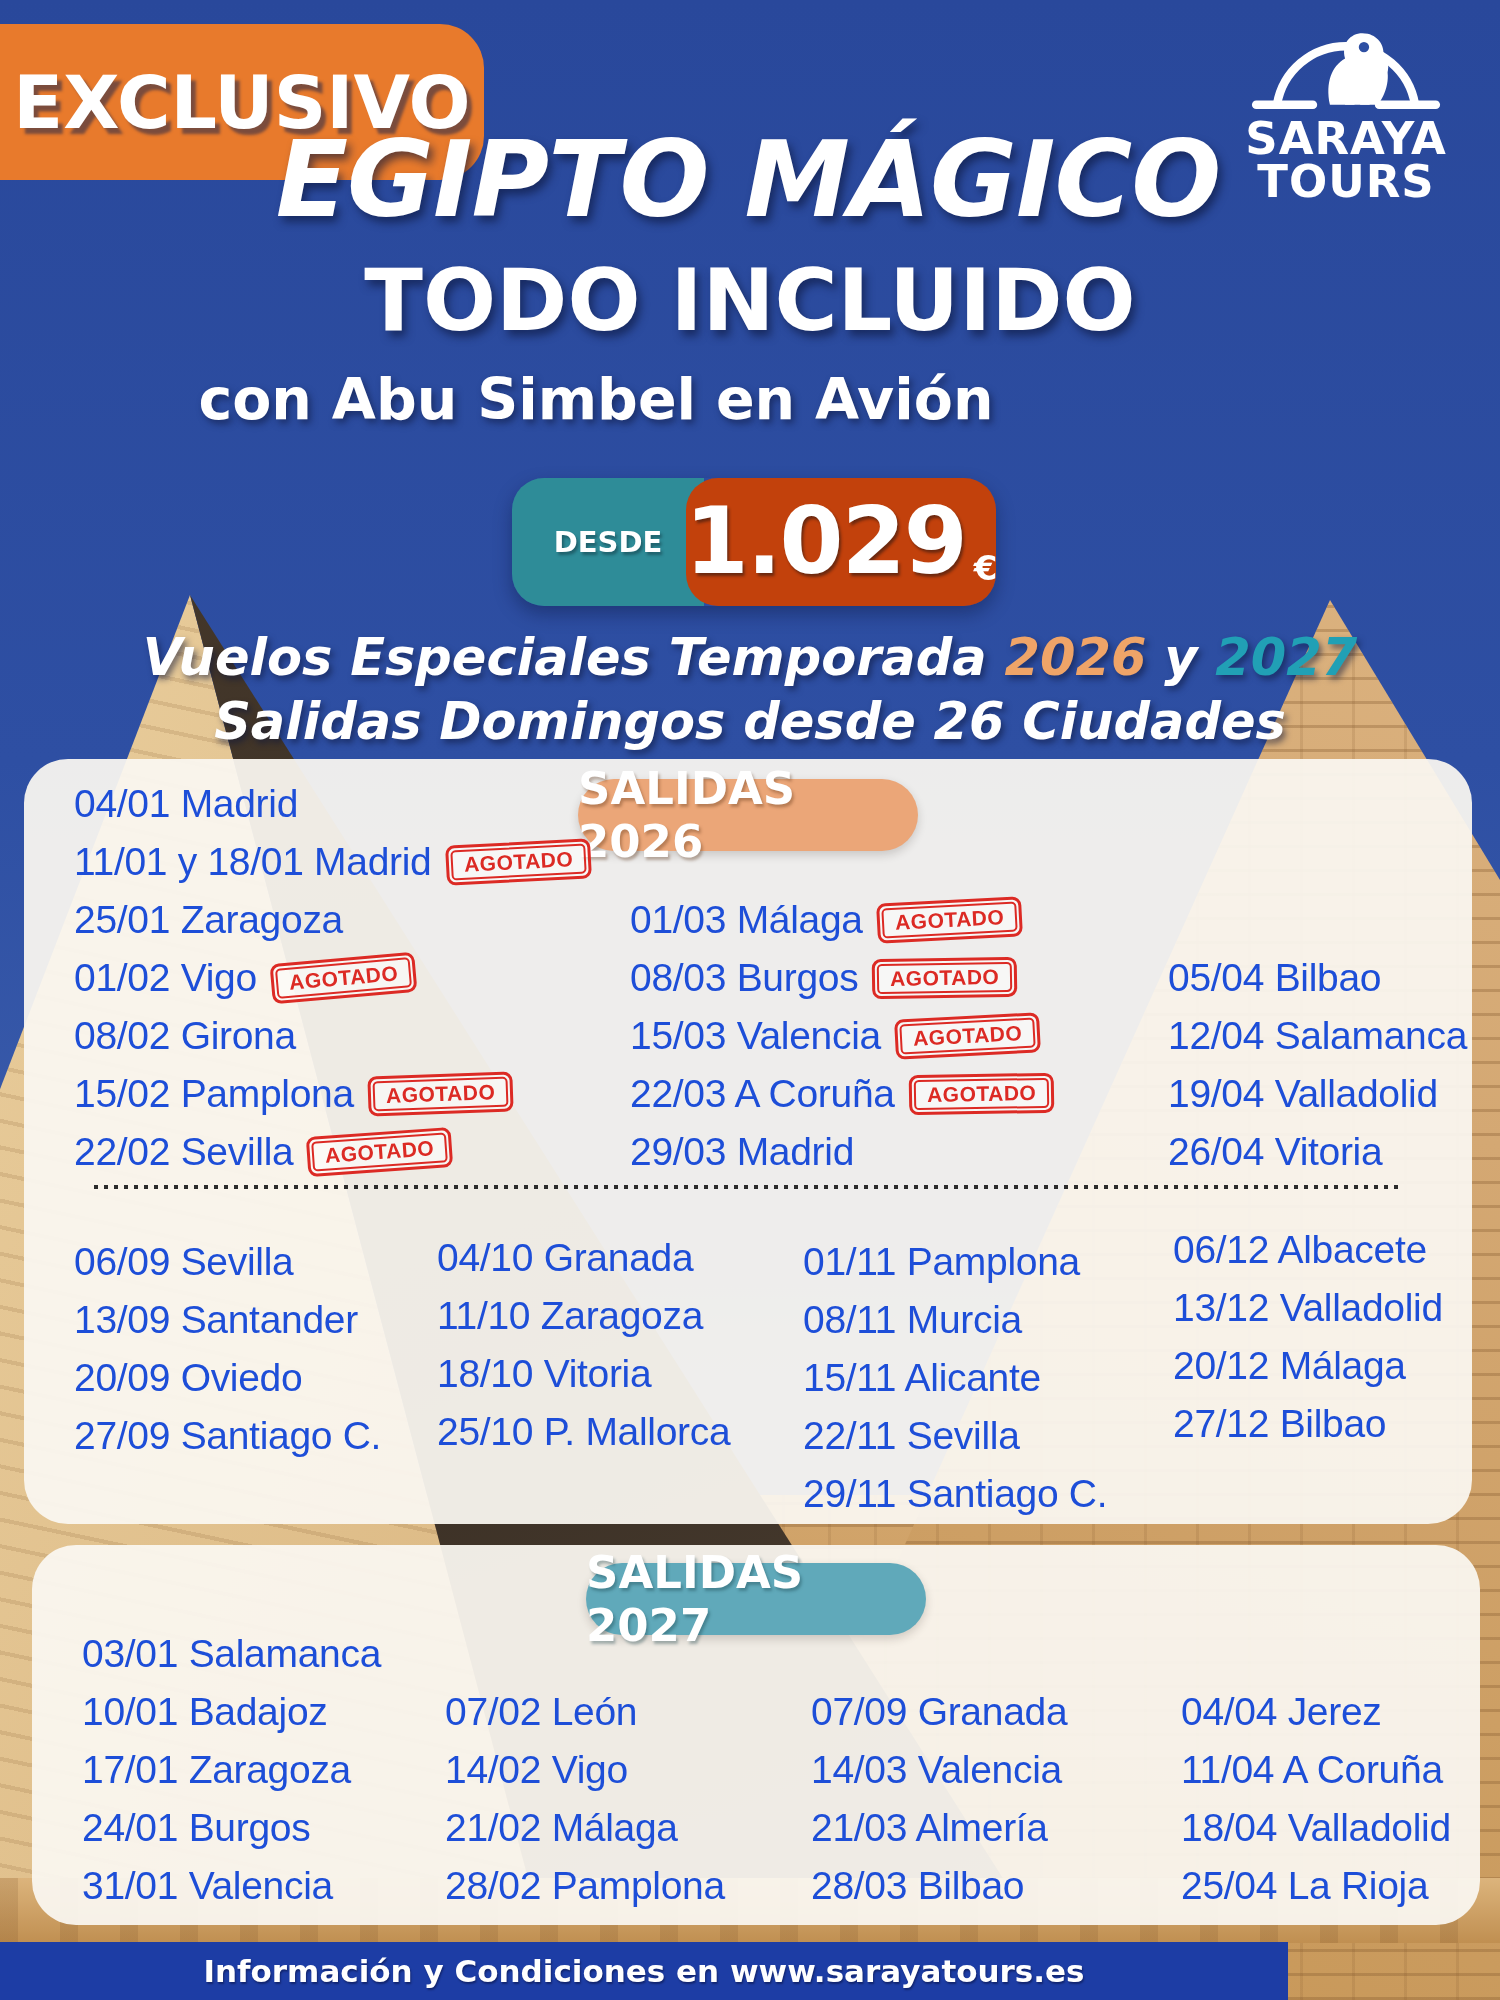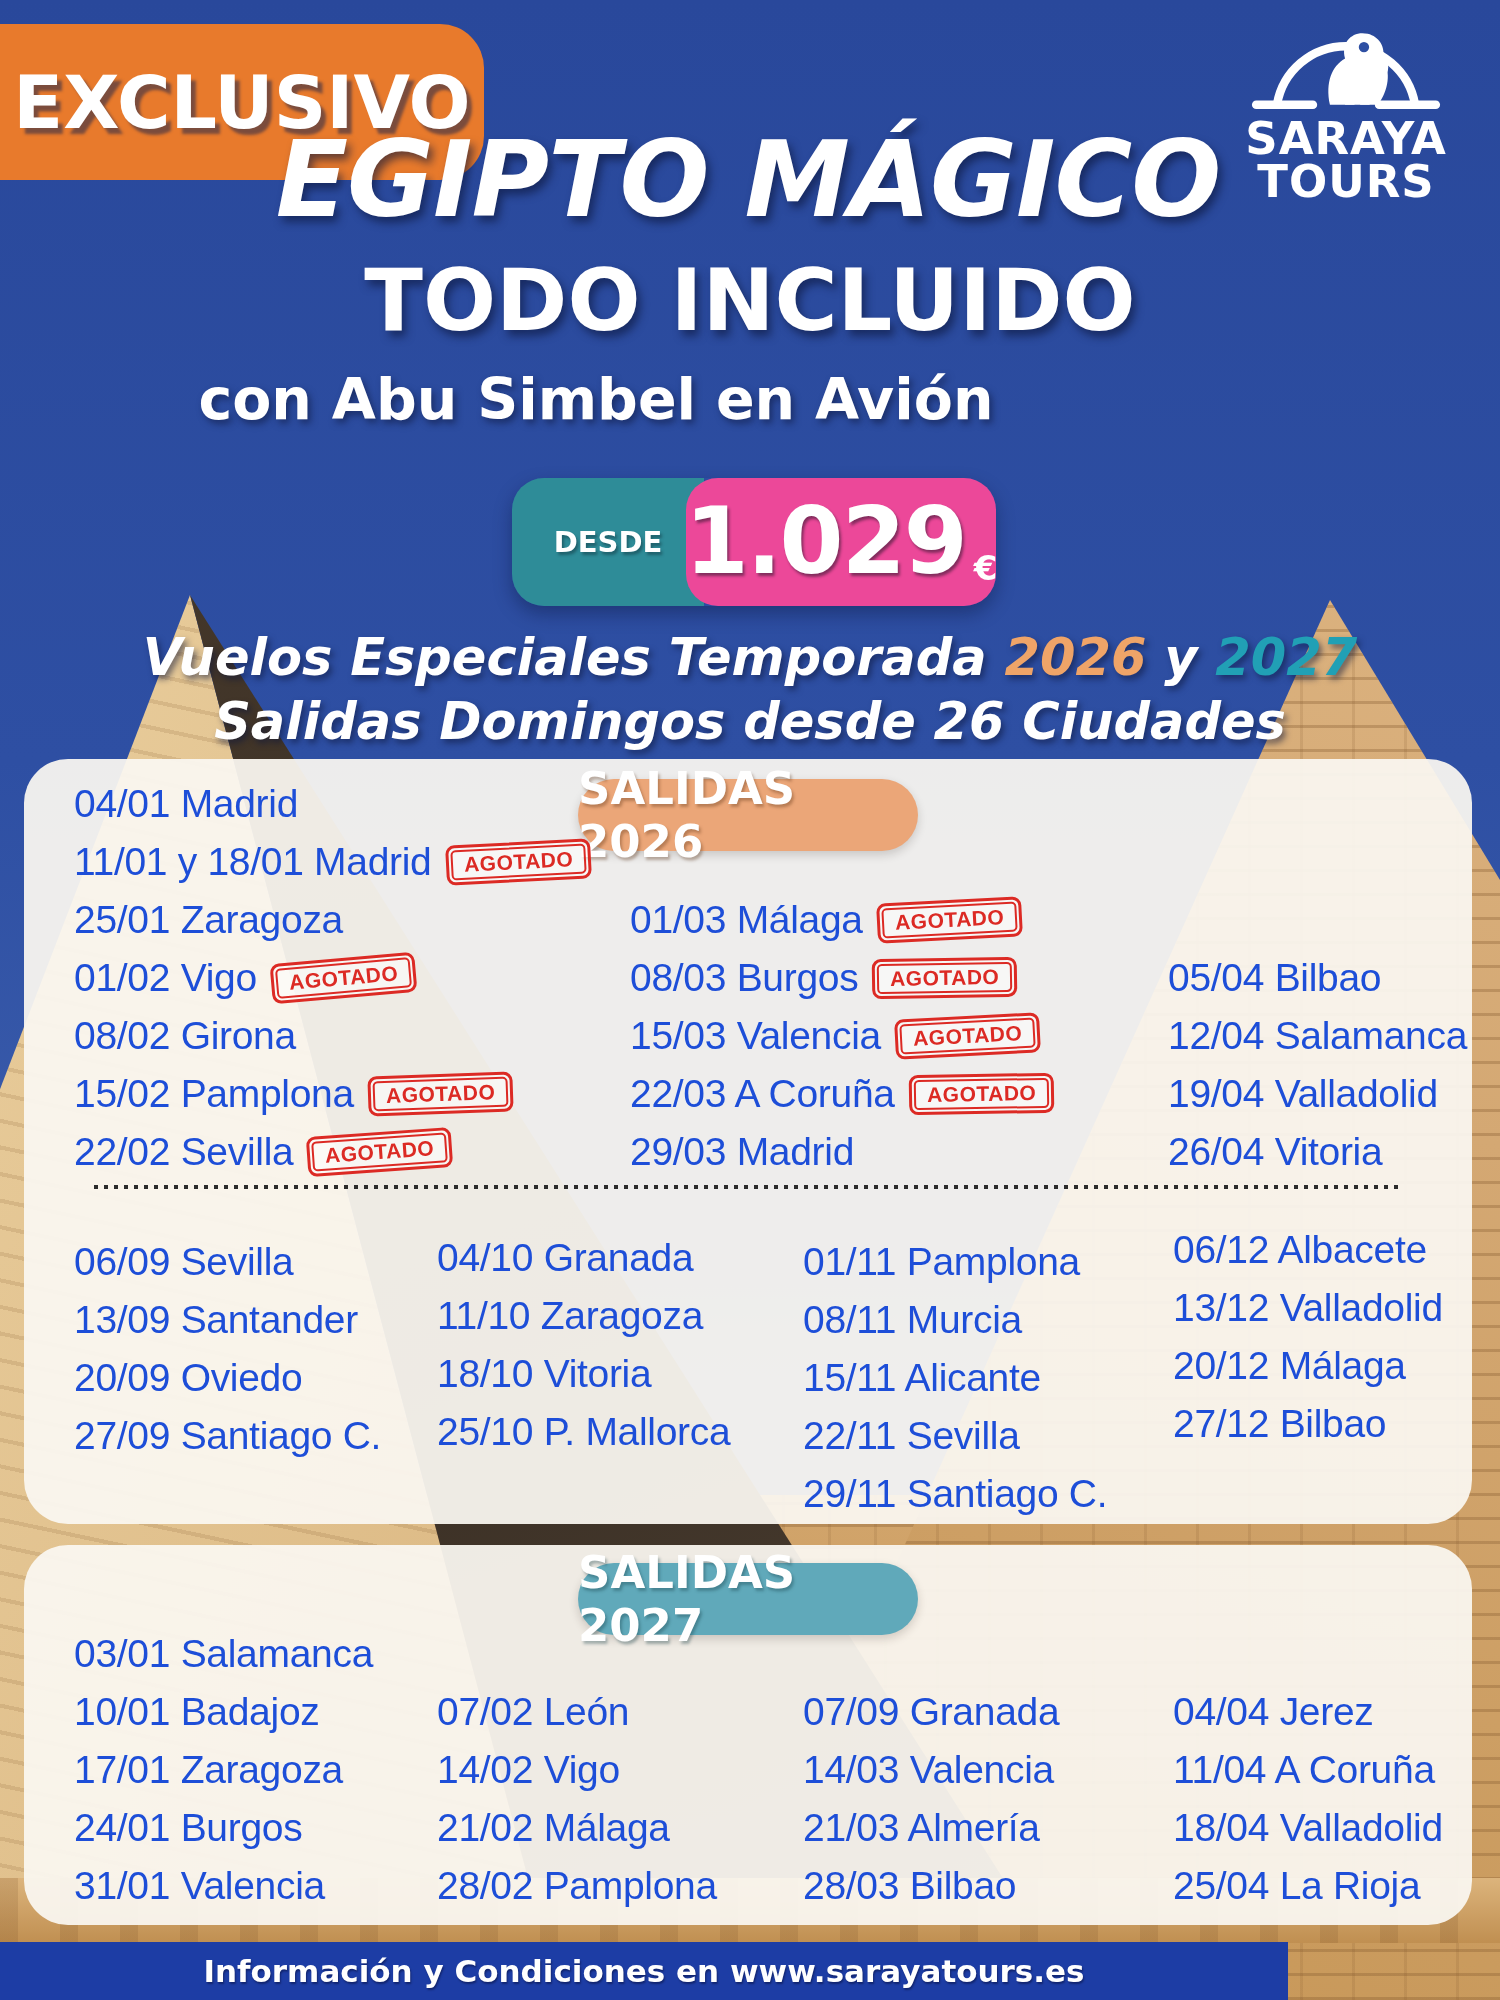--- a/index.html
+++ b/index.html
@@ -78,42 +78,42 @@
     position:absolute;left:512px;top:478px;height:128px;display:flex;
     border-radius:32px;box-shadow:0 8px 18px rgba(5,15,45,.35);
   }
   .price-desde{
     width:192px;background:#2e8c98;border-radius:32px 0 0 32px;
     display:flex;align-items:center;justify-content:center;
     font-family:"DejaVu Sans",sans-serif;font-weight:800;font-size:29px;color:#fff;
     text-shadow:2px 3px 3px rgba(10,30,40,.4);
   }
   .price-amount{
-    width:310px;background:#ec4899;border-radius:32px;margin-left:-18px;
+    width:310px;background:#c2410c;border-radius:32px;margin-left:-18px;
     display:flex;align-items:center;justify-content:center;color:#fff;
     font-family:"DejaVu Sans",sans-serif;font-weight:800;
   }
   .price-amount .num{font-size:92px;letter-spacing:-2px;line-height:1;text-shadow:2px 3px 3px rgba(0,10,20,.45);}
   .price-amount .cur{font-size:34px;margin-left:8px;transform:translateY(26px);}
   .season{
     position:absolute;left:0;width:1500px;top:628px;
     font-family:"DejaVu Sans",sans-serif;font-weight:700;font-style:italic;font-size:51px;
     text-shadow:3px 4px 6px rgba(12,22,58,.55);
   }
   .season .y1{color:#efa468;}
   .season .y2{color:#21a0b5;}
   .cities{
     position:absolute;left:0;width:1500px;top:692px;
     font-family:"DejaVu Sans",sans-serif;font-weight:700;font-style:italic;font-size:51px;
     text-shadow:3px 4px 6px rgba(12,22,58,.55);
   }
   
   .panel{position:absolute;left:24px;width:1448px;background:rgba(250,247,240,.94);border-radius:44px;}
   .panel-2026{top:759px;height:765px;}
-  .panel-2027{top:1545px;height:380px;}
+  .panel-2027{top:1545px;height:380px;margin-left:8px;}
   .sal-badge{
     position:absolute;left:50%;transform:translateX(-50%);
     width:340px;height:72px;border-radius:36px;
     display:flex;align-items:center;justify-content:center;
     font-family:"DejaVu Sans",sans-serif;font-weight:800;font-size:45px;color:#fff;
     text-shadow:2px 3px 3px rgba(90,50,20,.35);box-shadow:0 4px 10px rgba(40,30,20,.18);
   }
   .badge-2026{top:20px;background:#eba678;}
   .badge-2027{top:18px;background:#60a9ba;text-shadow:2px 3px 3px rgba(20,60,70,.35);}
   .col{position:absolute;display:flex;flex-direction:column;}

